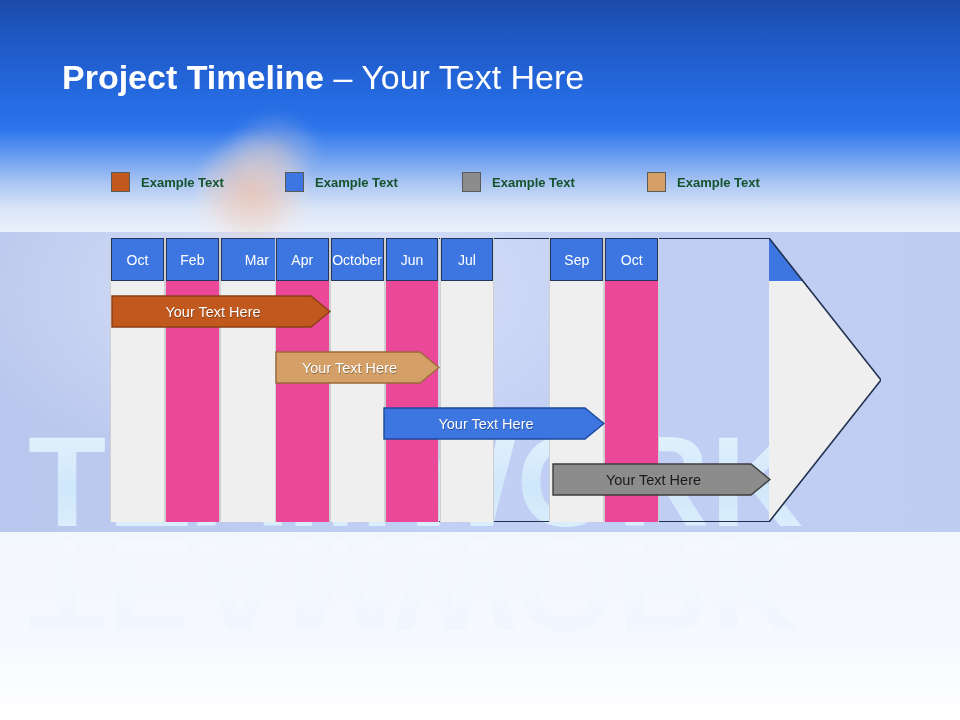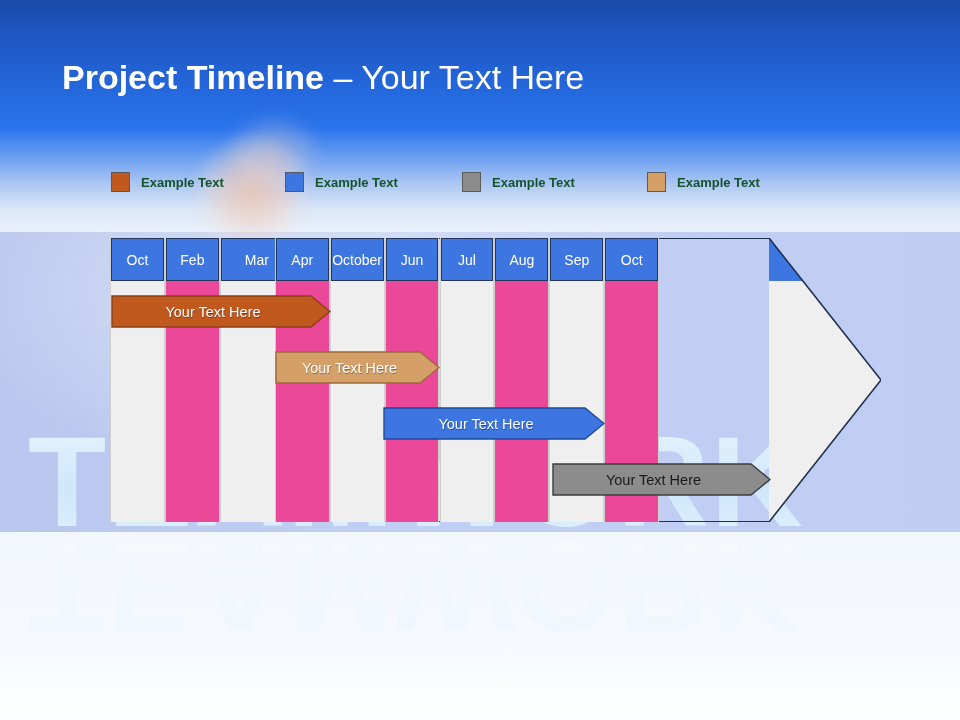--- a/index.html
+++ b/index.html
@@ -296,23 +296,20 @@
       </div>
       <div class="col shade" style="left: 219.667px; width: 54.9167px;">
         <div class="col-head">October</div>
       </div>
       <div class="col plain" style="left: 274.583px; width: 54.9167px;">
         <div class="col-head">Jun</div>
       </div>
       <div class="col shade" style="left: 329.5px; width: 54.9167px;">
         <div class="col-head">Jul</div>
       </div>
-      <div class="col plain" style="left: 384.417px; width: 54.9167px;">
-        <div class="col-head">Aug</div>
-      </div>
       <div class="col shade" style="left: 439.333px; width: 54.9167px;">
         <div class="col-head">Sep</div>
       </div>
       <div class="col plain" style="left: 494.25px; width: 54.9167px;">
         <div class="col-head">Oct</div>
       </div>
       <div class="bar light-text" style="left: 1px; top: 57px; width: 220px;">
         <svg class="bar-shape" viewBox="0 0 220 33" preserveAspectRatio="none">
           <polygon points="1,1 200,1 219,16.5 200,32 1,32" fill="#c1591f" stroke="#8a3f16" stroke-width="1.4"></polygon>
         </svg>

